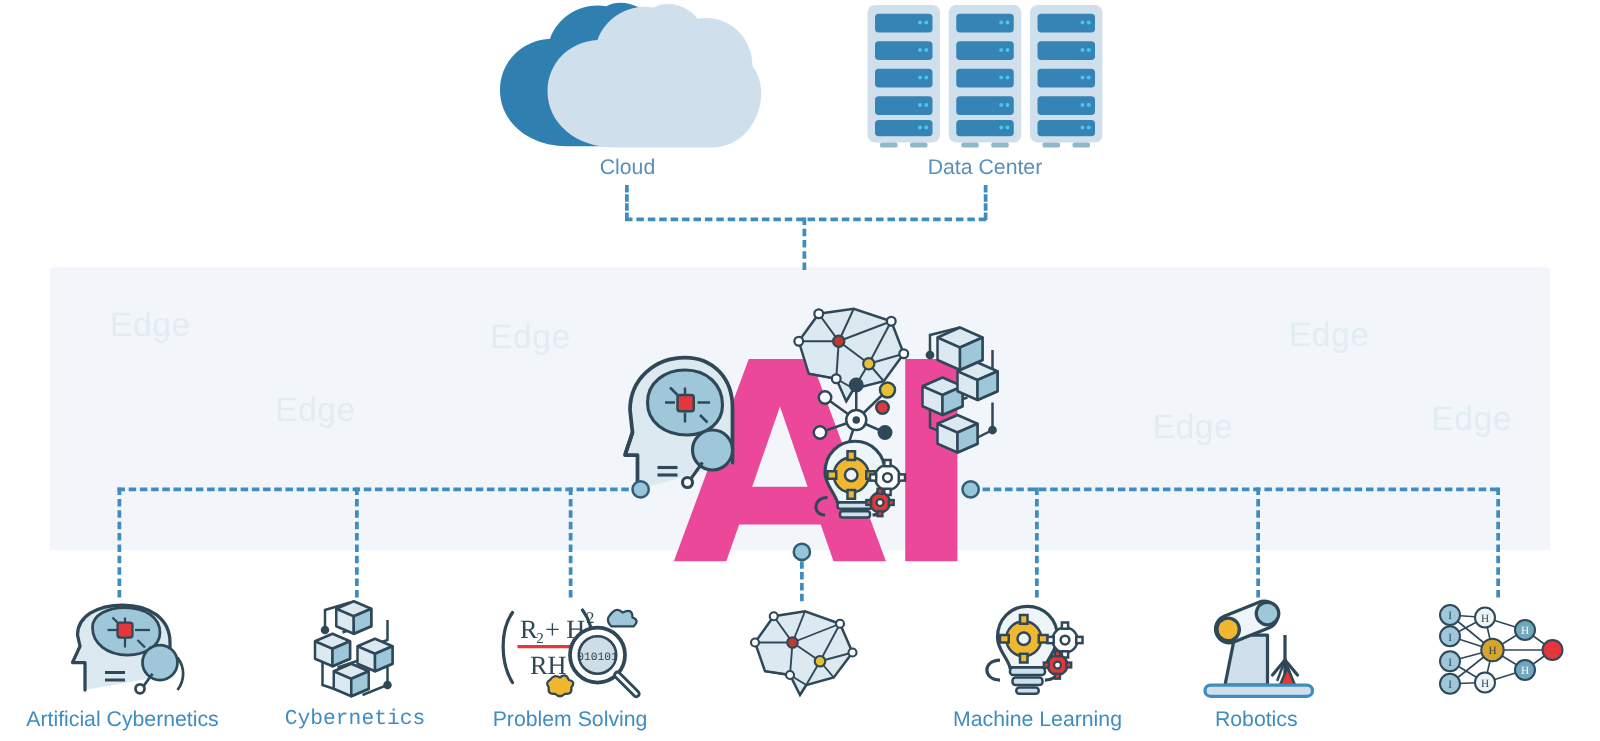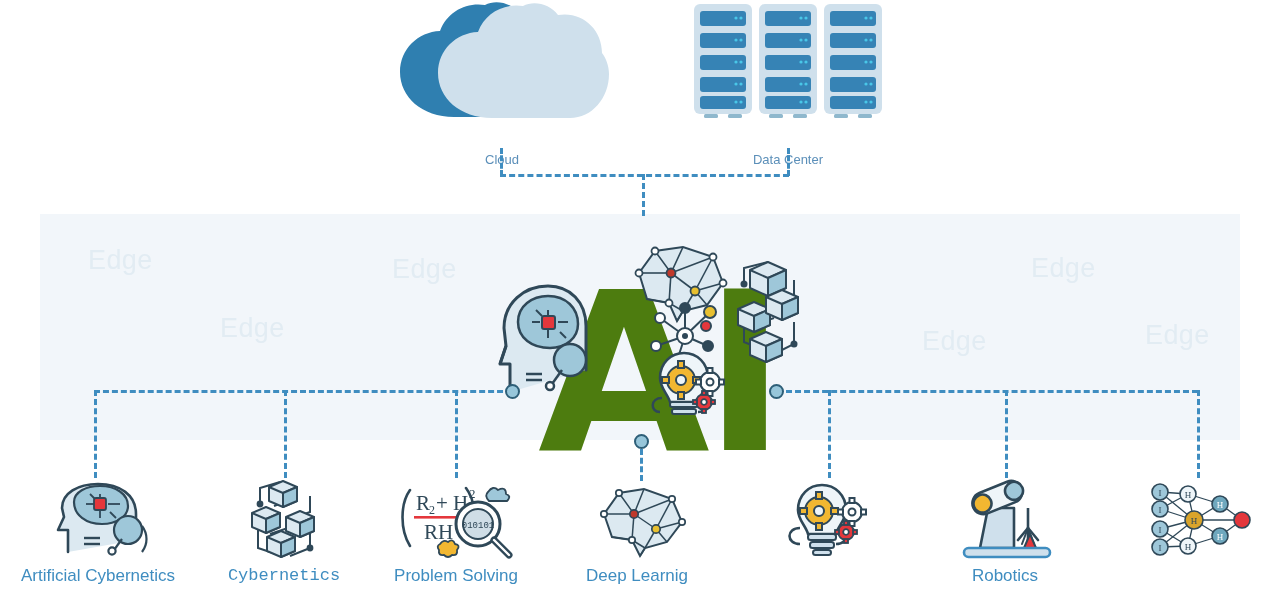--- a/index.html
+++ b/index.html
@@ -19,21 +19,21 @@
   .edge-wm{
     color:#e2ecf3;
     font-size:27px;
     letter-spacing:.4px;
     white-space:nowrap;
     user-select:none;
   }
 
   
   .cap-top{
-    color:#5b8fb9;font-size:13px;text-align:center;white-space:nowrap;margin-top:28px;
+    color:#5b8fb9;font-size:17px;text-align:center;white-space:nowrap;
   }
   .cap-bottom{
     color:#3f8dc0;font-size:17px;text-align:center;white-space:nowrap;
   }
 
   
   .dash-h{
     height:0;border-top:3px dashed #3f8dc0;
   }
   .dash-v{
@@ -43,21 +43,21 @@
     width:15px;height:15px;border-radius:50%;
     background:#97c6da;border:2.5px solid #2e5f78;
     box-sizing:border-box;
   }
 
   
   #ai-word{
     left:538px;top:262px;
     font-size:222px;line-height:1;
     font-weight:700;
-    color:#4d7c0f;
+    color:#ec4899;
     letter-spacing:-6px;
     font-family:"DejaVu Sans","Liberation Sans",sans-serif;
     user-select:none;
   }
 
   .icon-wrap{position:absolute;}
   svg{display:block;overflow:visible;}
 </style>
 </head>
 <body>
@@ -431,21 +431,20 @@
         <circle cx="27" cy="7" r="3.2" fill="#ffffff"></circle>
         <circle cx="12" cy="28" r="3.2" fill="#ffffff"></circle>
         <circle cx="80" cy="13" r="3.2" fill="#ffffff"></circle>
         <circle cx="90" cy="36" r="3.2" fill="#ffffff"></circle>
         <circle cx="40" cy="54" r="3.2" fill="#ffffff"></circle>
         <circle cx="42" cy="28" r="4.2" fill="#c0392b"></circle>
         <circle cx="64" cy="43" r="4.2" fill="#e8c030"></circle>
       </g>
     </svg>
   </div>
-  <div class="abs cap-bottom" style="left:552px;top:566px;width:170px;">Deep Learnig</div>
 
   <div class="icon-wrap" style="left:782px;top:482px;">
     <svg width="100" height="76" viewBox="0 0 100 76">
       <path d="M18 62 C4 62 4 46 18 46 M52 46 C68 46 68 62 54 62" stroke="#2f4858" stroke-width="2.6" fill="none"></path>
       <path d="M16 28 C16 13 27 3 40 3 C53 3 64 13 64 28 C64 38 56 44 54 52 L26 52 C24 44 16 38 16 28 Z" fill="#eef5f9" stroke="#2f4858" stroke-width="2.6"></path>
       <rect x="26" y="52" width="28" height="6" rx="2.5" fill="#cfe0ec" stroke="#2f4858" stroke-width="2"></rect>
       <rect x="28" y="60" width="24" height="6" rx="2.5" fill="#cfe0ec" stroke="#2f4858" stroke-width="2"></rect>
       <rect x="31" y="68" width="18" height="5" rx="2.5" fill="#cfe0ec" stroke="#2f4858" stroke-width="2"></rect>
       <g transform="translate(37,29)">
         <g fill="#f2b731" stroke="#2f4858" stroke-width="2">
@@ -472,20 +471,21 @@
           <circle r="8"></circle>
           <rect x="-2" y="-11" width="4" height="4"></rect>
             <rect x="-2" y="7" width="4" height="4"></rect>
           <rect x="-11" y="-2" width="4" height="4"></rect>
             <rect x="7" y="-2" width="4" height="4"></rect>
         </g>
         <circle r="2.8" fill="#ffffff" stroke="#2f4858" stroke-width="1.8"></circle>
       </g>
     </svg>
   </div>
+  <div class="abs cap-bottom" style="left:740px;top:566px;width:180px;">Machine Learning</div>
 
   <div class="icon-wrap" style="left:958px;top:478px;">
     <svg width="98" height="82" viewBox="0 0 98 82">
       <path d="M22 70 L30 30 L56 30 L56 70 Z" fill="#cfe0ec" stroke="#2f4858" stroke-width="2.6" stroke-linejoin="round"></path>
       <g transform="rotate(-22 36 22)">
         <rect x="14" y="10" width="52" height="22" rx="11" fill="#eef5f9" stroke="#2f4858" stroke-width="2.6"></rect>
         <circle cx="24" cy="21" r="9" fill="#f2b731" stroke="#2f4858" stroke-width="2.6"></circle>
         <circle cx="58" cy="21" r="9" fill="#9ec7d9" stroke="#2f4858" stroke-width="2.6"></circle>
       </g>
       <path d="M70 30 L70 50" stroke="#2f4858" stroke-width="2.6"></path>

